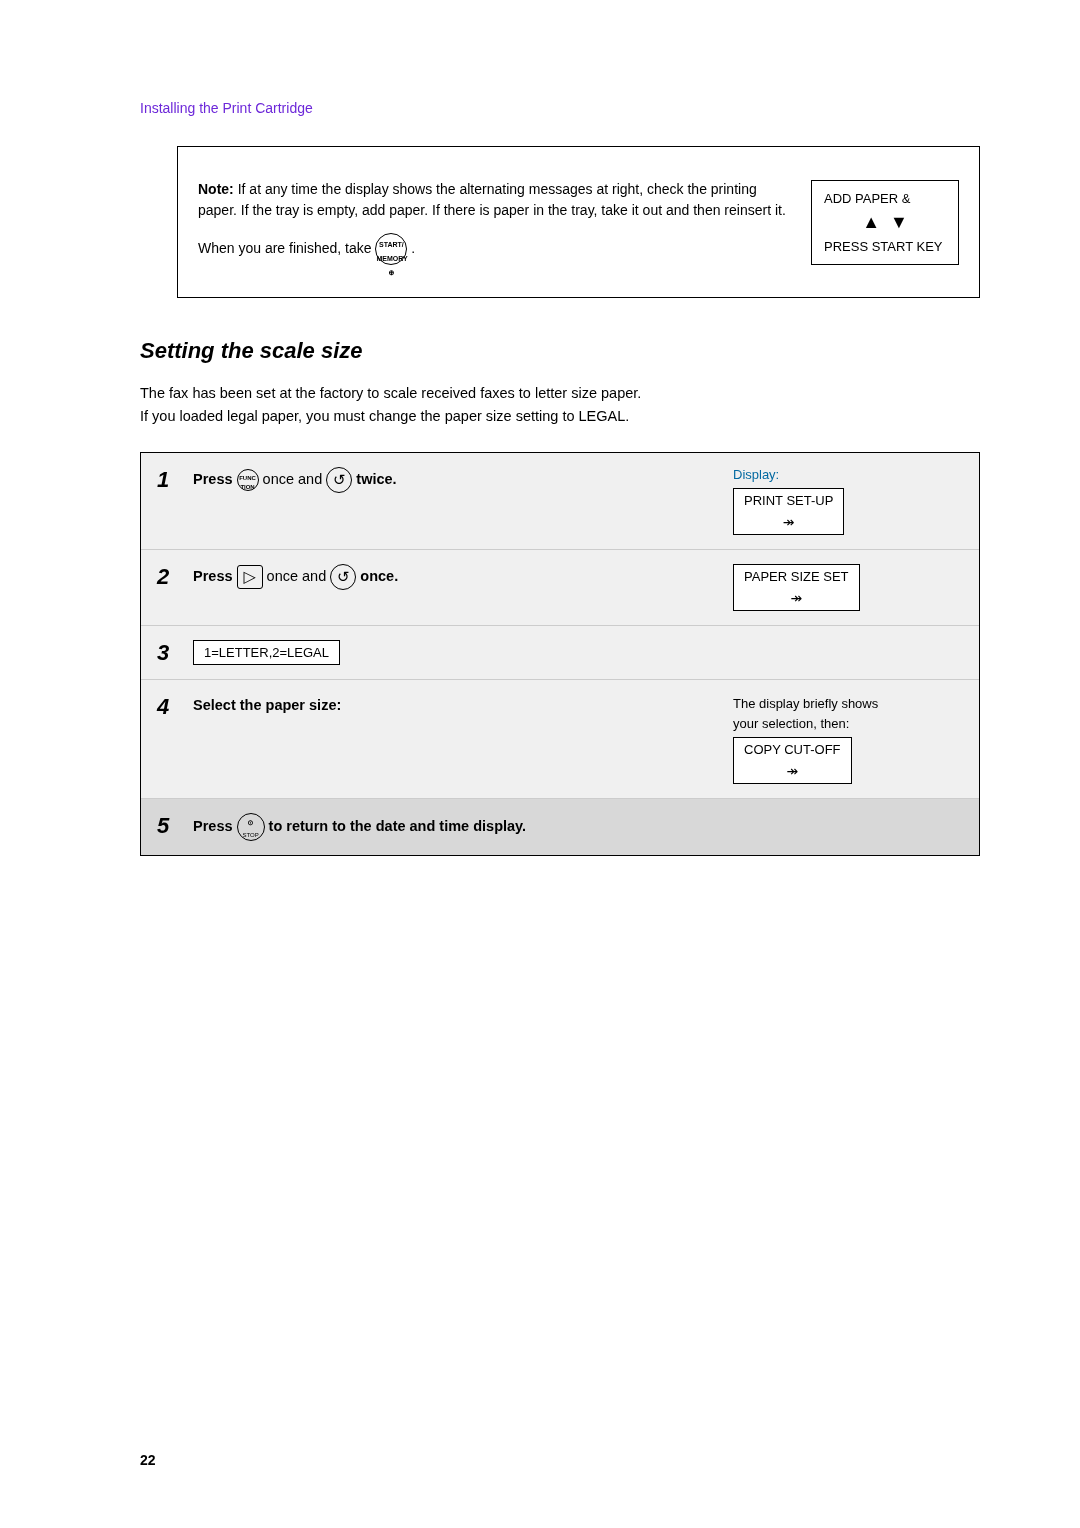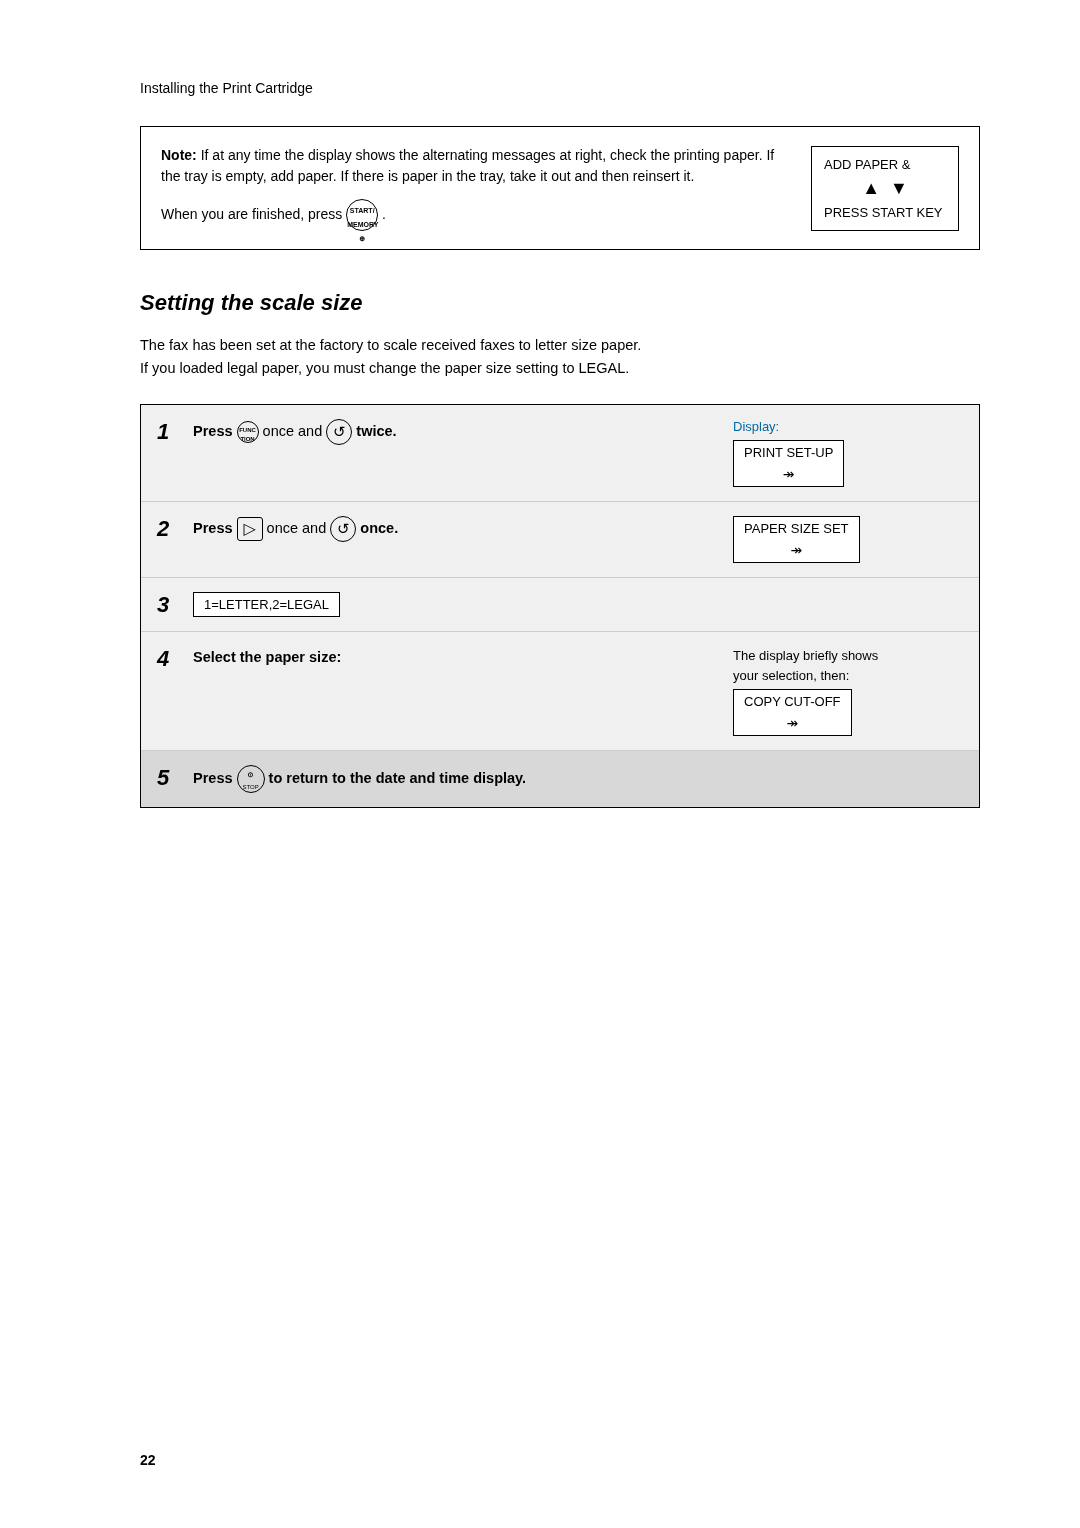--- a/index.html
+++ b/index.html
@@ -9,32 +9,34 @@
       width: 1080px;
       min-height: 1528px;
       position: relative;
       padding: 80px 100px 80px 140px;
       font-size: 15px;
       color: #000;
     }
 
     .page-header {
       font-size: 14px;
-      color: #000000;
+      color: #6d28d9;
       margin-bottom: 30px;
+      margin-top: 20px;
     }
 
     
     .note-box {
       border: 1.5px solid #000;
-      padding: 18px 20px;
+      padding: 32px 20px;
       margin-bottom: 40px;
       display: flex;
       gap: 20px;
       align-items: flex-start;
+      margin-left: 37px;
     }
 
     .note-left {
       flex: 1;
       font-size: 14px;
       line-height: 1.5;
     }
 
     .note-left .note-bold {
       font-weight: bold;
@@ -245,21 +247,21 @@
 <body>
 
 <div class="page-header">Installing the Print Cartridge</div>
 
 <div class="note-box">
   <div class="note-left">
     <p style="margin-bottom:12px;">
       <span class="note-bold">Note:</span><span> If at any time the display shows the alternating messages at right, check the printing paper. If the tray is empty, add paper. If there is paper in the tray, take it out and then reinsert it.</span>
     </p>
     <p>
-      <span>When you are finished, press</span>
+      <span>When you are finished, take</span>
       
       <span class="start-memory-btn">START/<br>MEMORY<br>⊕</span>
       <span>.</span>
     </p>
   </div>
   <div class="note-right">
     <div class="add-paper">ADD PAPER &amp;</div>
     <div class="arrows-row">
       <span>▲</span>
       <span>▼</span>

